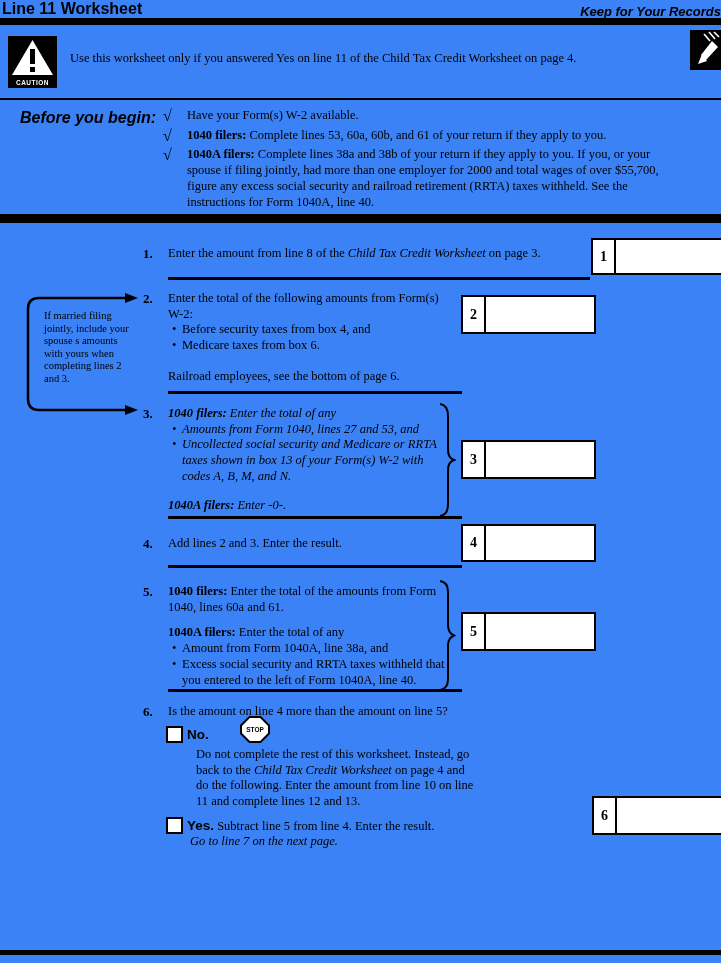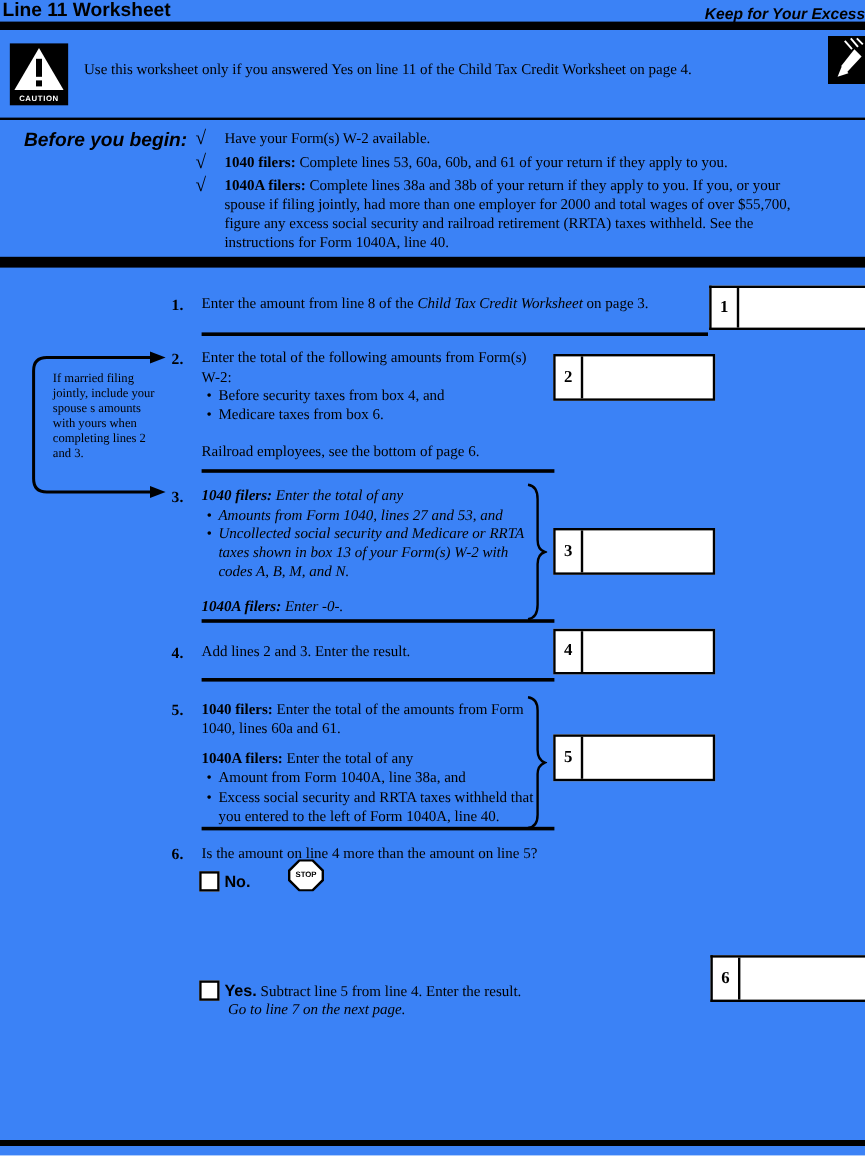--- a/index.html
+++ b/index.html
@@ -83,21 +83,21 @@
   .no-para{left:196px;top:747px;width:280px;}
   .yes-goto{left:190px;top:834px;font-style:italic;white-space:nowrap;}
   i{font-style:italic;}
 </style>
 </head>
 <body>
 
 <div class="page">
 
   <div class="abs page-title sans">Line 11 Worksheet</div>
-  <div class="abs keep sans">Keep for Your Excess</div>
+  <div class="abs keep sans">Keep for Your Records</div>
   <div class="bar bar-top"></div>
 
   <div class="abs caution-icon">
     <svg width="49" height="52" viewBox="0 0 49 52">
       <rect width="49" height="52" fill="#000"></rect>
       <polygon points="24.5,4 45,39 4,39" fill="#fff"></polygon>
       <rect x="22" y="13" width="5" height="15" fill="#000"></rect>
       <rect x="22" y="31" width="5" height="5" fill="#000"></rect>
     </svg>
     <span class="caution-label">CAUTION</span>
@@ -227,20 +227,21 @@
   <div class="abs l6-q">Is the amount on line 4 more than the amount on line 5?</div>
 
   <span class="checkbox cb-no"></span>
   <span class="choice-label no-label">No.</span>
   <span class="stop-badge">
     <svg width="30" height="27" viewBox="0 0 30 27">
       <polygon points="9.5,1 20.5,1 29,9.5 29,17.5 20.5,26 9.5,26 1,17.5 1,9.5" fill="#fff" stroke="#000" stroke-width="2"></polygon>
     </svg>
     <span class="stop-text">STOP</span>
   </span>
+  <div class="abs no-para"><span>Do not complete the rest of this worksheet. Instead, go back to the </span><i>Child Tax Credit Worksheet</i><span> on page 4 and do the following. Enter the amount from line 10 on line 11 and complete lines 12 and 13.</span></div>
 
   <span class="checkbox cb-yes"></span>
   <div class="abs yes-line"><b>Yes.</b> <span>Subtract line 5 from line 4. Enter the result.</span></div>
   <div class="abs yes-goto">Go to line 7 on the next page.</div>
 
   <div class="entry-box box6 open-right">
     <span class="box-num">6</span>
     <span class="box-field"></span>
   </div>
 

